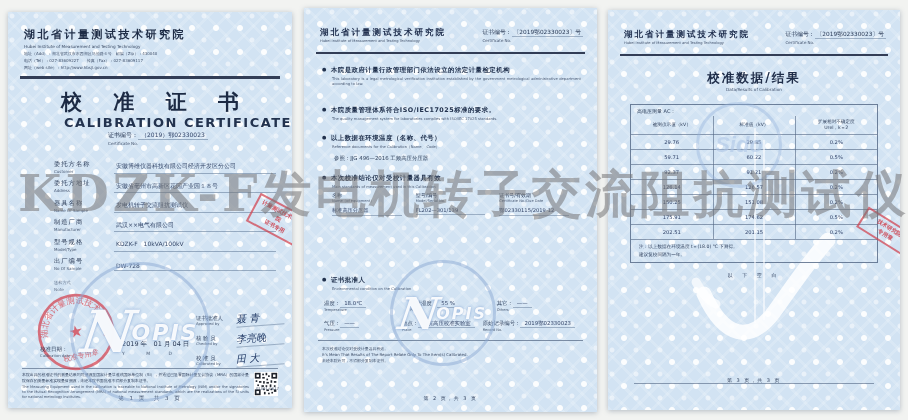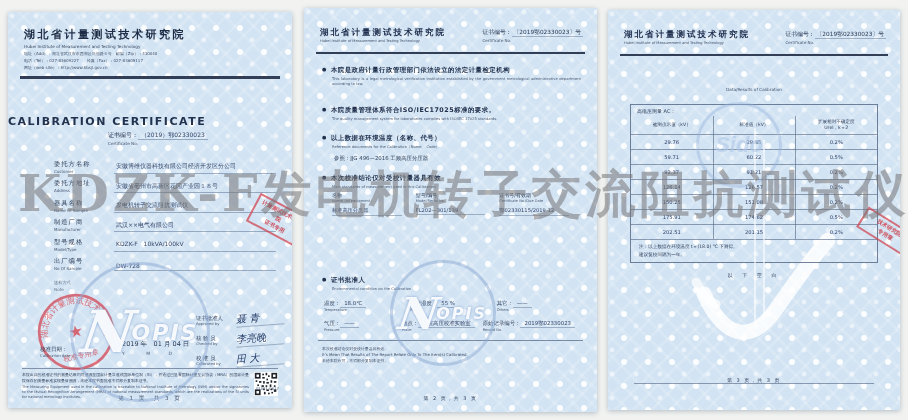--- a/index.html
+++ b/index.html
@@ -24,21 +24,21 @@
   .p1-head{position:absolute;left:16px;top:15px;width:186px}
   .inst-cn-lg{font-size:11px;font-weight:bold;letter-spacing:2.5px;color:#1e2c46;font-family:"DejaVu Serif","Liberation Serif",serif;white-space:nowrap}
   .inst-en-sm{font-size:4.2px;color:#3c4c66;margin-top:2px}
   .contact{font-size:4px;color:#44546e;margin-top:1.6px;line-height:1.4}
   .cuc{position:absolute;right:12px;top:15px;width:70px;text-align:center;color:#253450}
   .cuc-t{font-size:3.6px;line-height:1.3}
   .cuc-big{font-size:17px;font-family:"DejaVu Serif","Liberation Serif",serif;letter-spacing:3px;margin:1px 0;color:#2a3a58}
   .cuc-b{font-size:3.2px}
   .rule1{position:absolute;left:12px;right:12px;top:64px;height:2.5px;background:#323d56}
   .title-cn{position:absolute;left:0;right:0;top:76px;text-align:center;font-size:21px;font-weight:bold;letter-spacing:12px;text-indent:12px;color:#1c2a44;font-family:"DejaVu Serif","Liberation Serif",serif}
-  .title-en{position:absolute;left:0;right:0;top:103px;text-align:left;font-size:11px;font-weight:bold;letter-spacing:1.5px;color:#22324e}
+  .title-en{position:absolute;left:0;right:0;top:103px;text-align:right;font-size:13px;font-weight:bold;letter-spacing:1.5px;color:#22324e}
   .certno{position:absolute;left:100px;top:119px;font-size:6px;color:#2c3c58}
   .certno .cv{border-bottom:1px solid rgba(95,120,150,.55);padding:0 3px 1px;color:#35466a}
   .certno-en{font-size:4.2px;color:#45556f;margin-top:1px}
   .fields{position:absolute;left:46px;top:142px;width:222px}
   .frow{display:flex;align-items:flex-end;height:19.5px}
   .flab{width:60px;display:flex;flex-direction:column;justify-content:flex-end}
   .flab-cn{font-size:6.3px;color:#2c3c58;letter-spacing:1px}
   .flab-en{font-size:4px;color:#4c5c76}
   .fval{flex:1;font-size:6px;color:#37496b;border-bottom:1px solid rgba(95,120,150,.55);padding:0 2px 1.5px;white-space:nowrap;overflow:hidden}
   .note1{position:absolute;left:46px;top:268px;font-size:4.2px;color:#66768e;line-height:1.6}
@@ -126,20 +126,21 @@
 
   <div class="page page1">
     <div class="p1-head">
       <div class="inst-cn-lg">湖北省计量测试技术研究院</div>
       <div class="inst-en-sm">Hubei Institute of Measurement and Testing Technology</div>
       <div class="contact">地址（Add）：湖北省武汉市东西湖区马池路６号　邮编（Zip）：430040</div>
       <div class="contact">电话（Tel）：027-83609227　　传真（Fax）：027-83609117</div>
       <div class="contact">网址（web site）：http://www.hbsjl.gov.cn</div>
     </div>
     <div class="rule1"></div>
+    <div class="title-cn">校 准 证 书</div>
     <div class="title-en">CALIBRATION CERTIFICATE</div>
     <div class="certno">
       <span>证书编号：</span><span class="cv">（2019）鄂02330023</span>
       <div class="certno-en">Certificate No.</div>
     </div>
 
     <div class="fields">
       <div class="frow">
         <div class="flab">
             <span class="flab-cn">委托方名称</span>
@@ -388,20 +389,21 @@
 
   <div class="page page3">
     <div class="sm-head-cn">湖北省计量测试技术研究院</div>
     <div class="sm-head-en">Hubei Institute of Measurement and Testing Technology</div>
     <div class="sm-cert">
       <span>证书编号：</span><span class="cv">〔2019鄂02330023〕号</span>
       <div class="sm-cert-en">Certificate No.</div>
     </div>
     <div class="rule-sm"></div>
 
+    <div class="p3-title-cn">校准数据/结果</div>
     <div class="p3-title-en">Data/Results of Calibration</div>
 
     <div class="sido">Sido</div>
     <div class="fold" style="left:146px;top:118px;height:195px"></div>
     <div class="fold" style="left:155px;top:130px;height:180px"></div>
 
     <div class="res-box">
       <div class="res-sec">高电压测量 AC：</div>
       <table class="res-table">
         <tbody>

